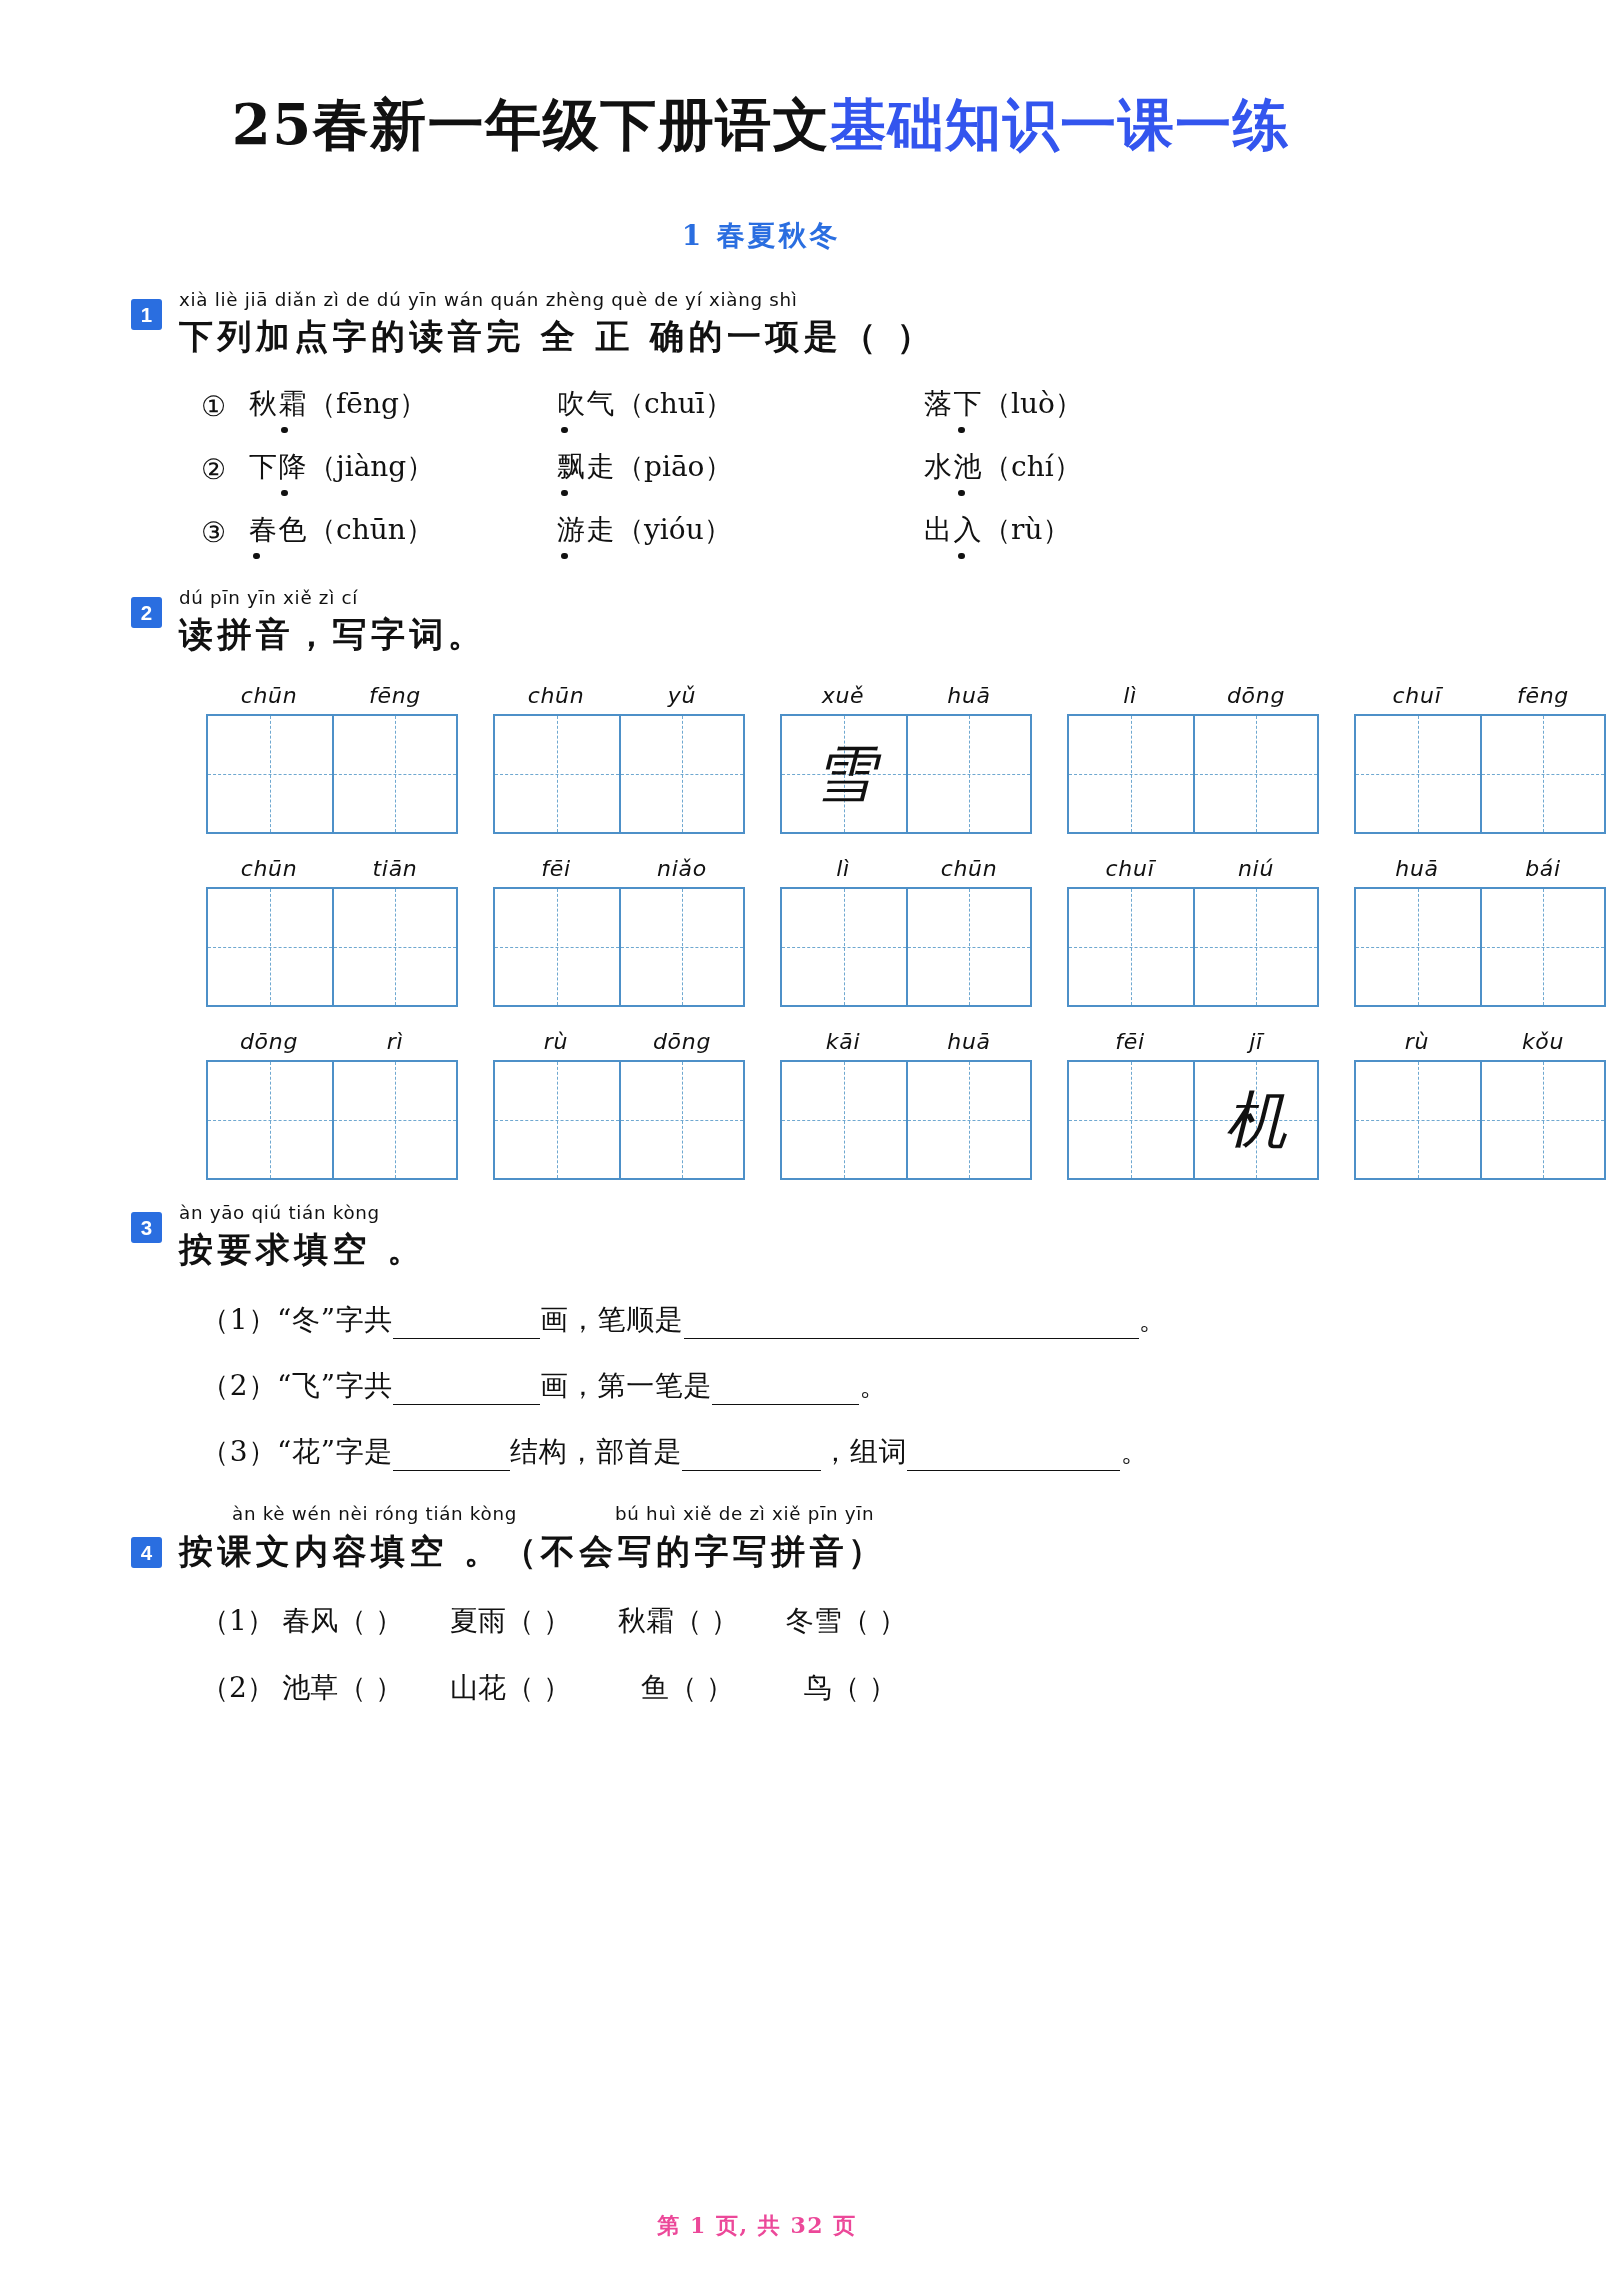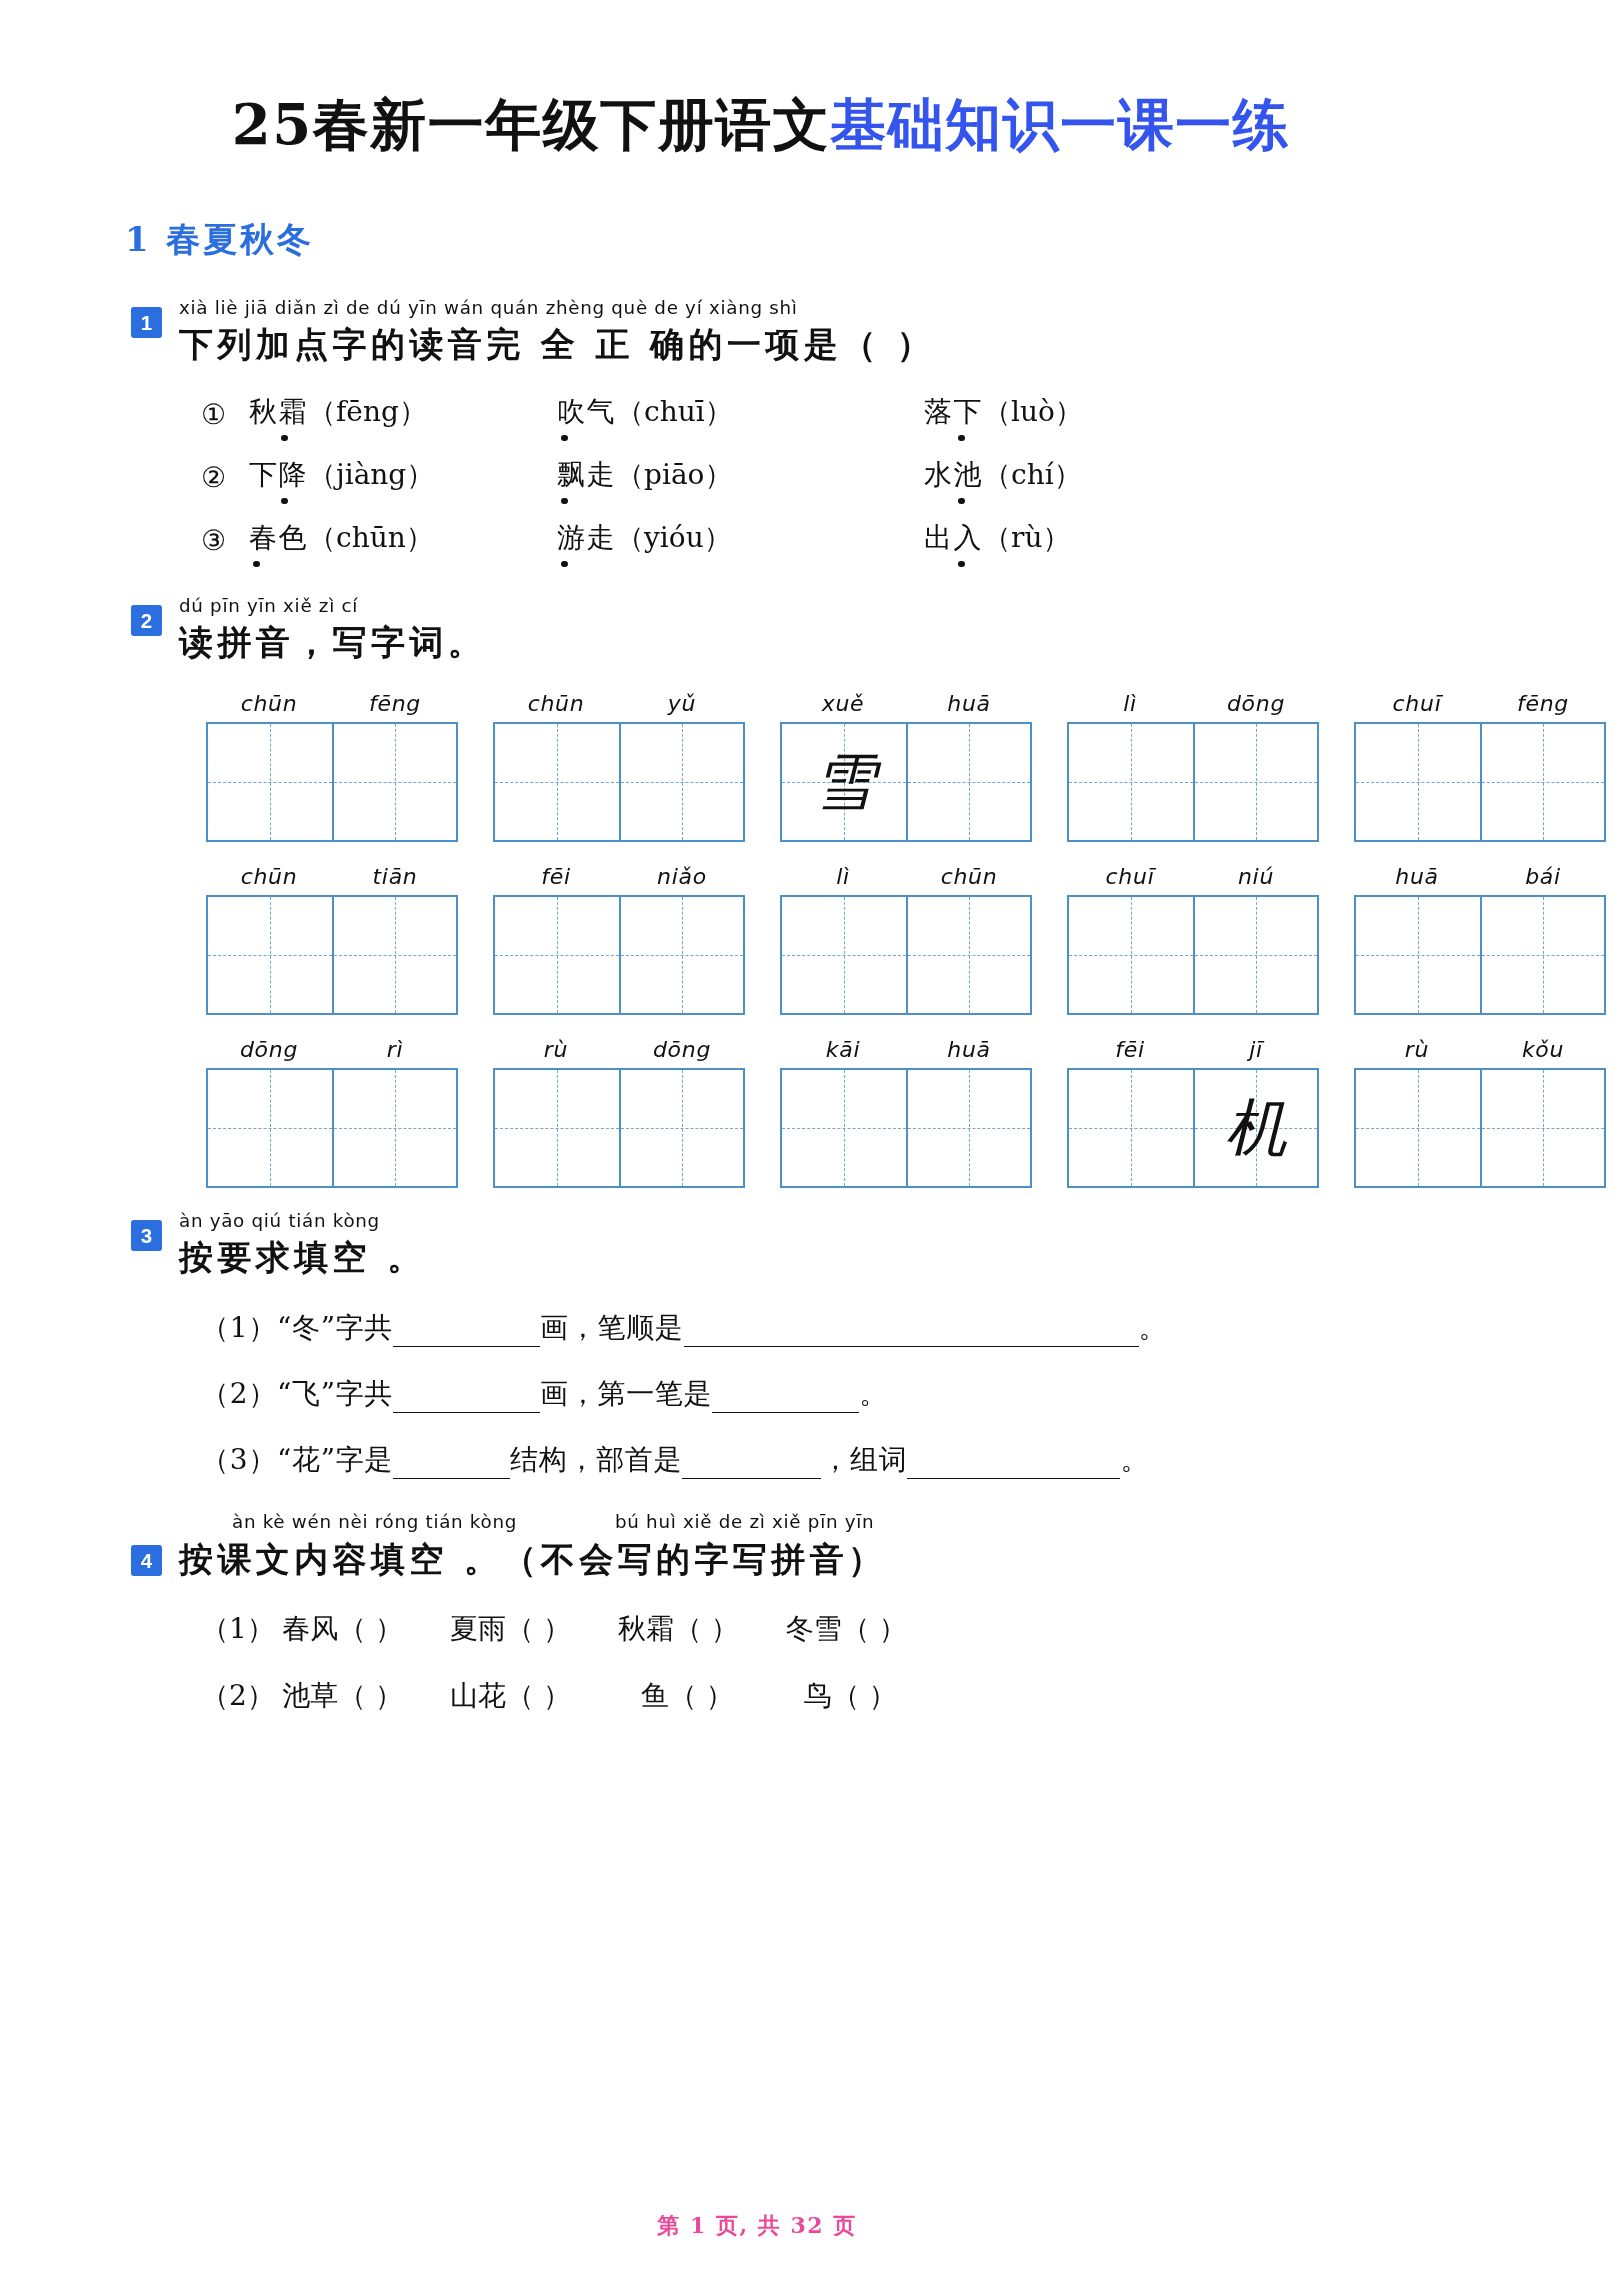--- a/index.html
+++ b/index.html
@@ -30,25 +30,25 @@
     font-weight: bold;
     font-size: 56px;
     letter-spacing: 1.5px;
     padding-top: 88px;
     white-space: nowrap;
   }
   .title .black { color: #111111; }
   .title .blue { color: #3355ee; }
 
   .subtitle {
-    text-align: left;
+    text-align: center;
     color: #2a6ee0;
     font-family: "DejaVu Serif", serif;
     font-weight: bold;
-    font-size: 34px;
+    font-size: 28px;
     margin-top: 53px;
     letter-spacing: 2.9px;
   }
 
   
   .q-block { position: relative; }
 
   .q-head {
     position: relative;
     margin-top: 34px;

